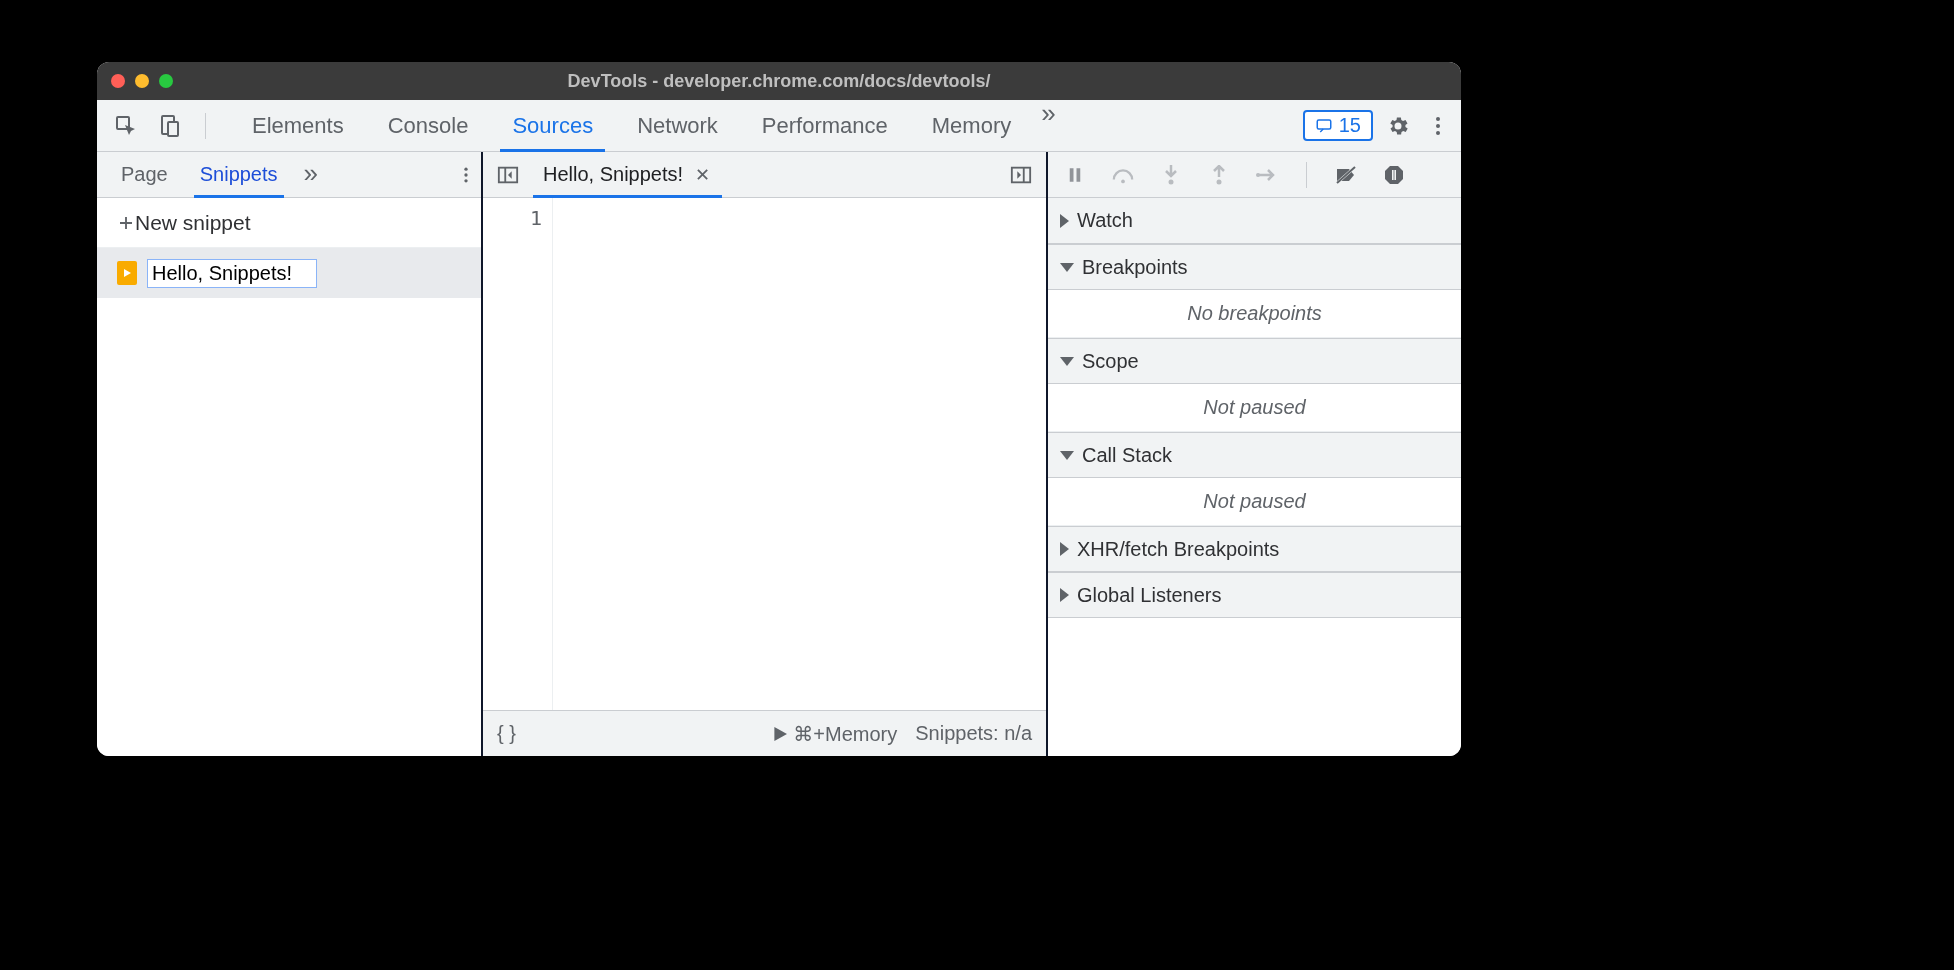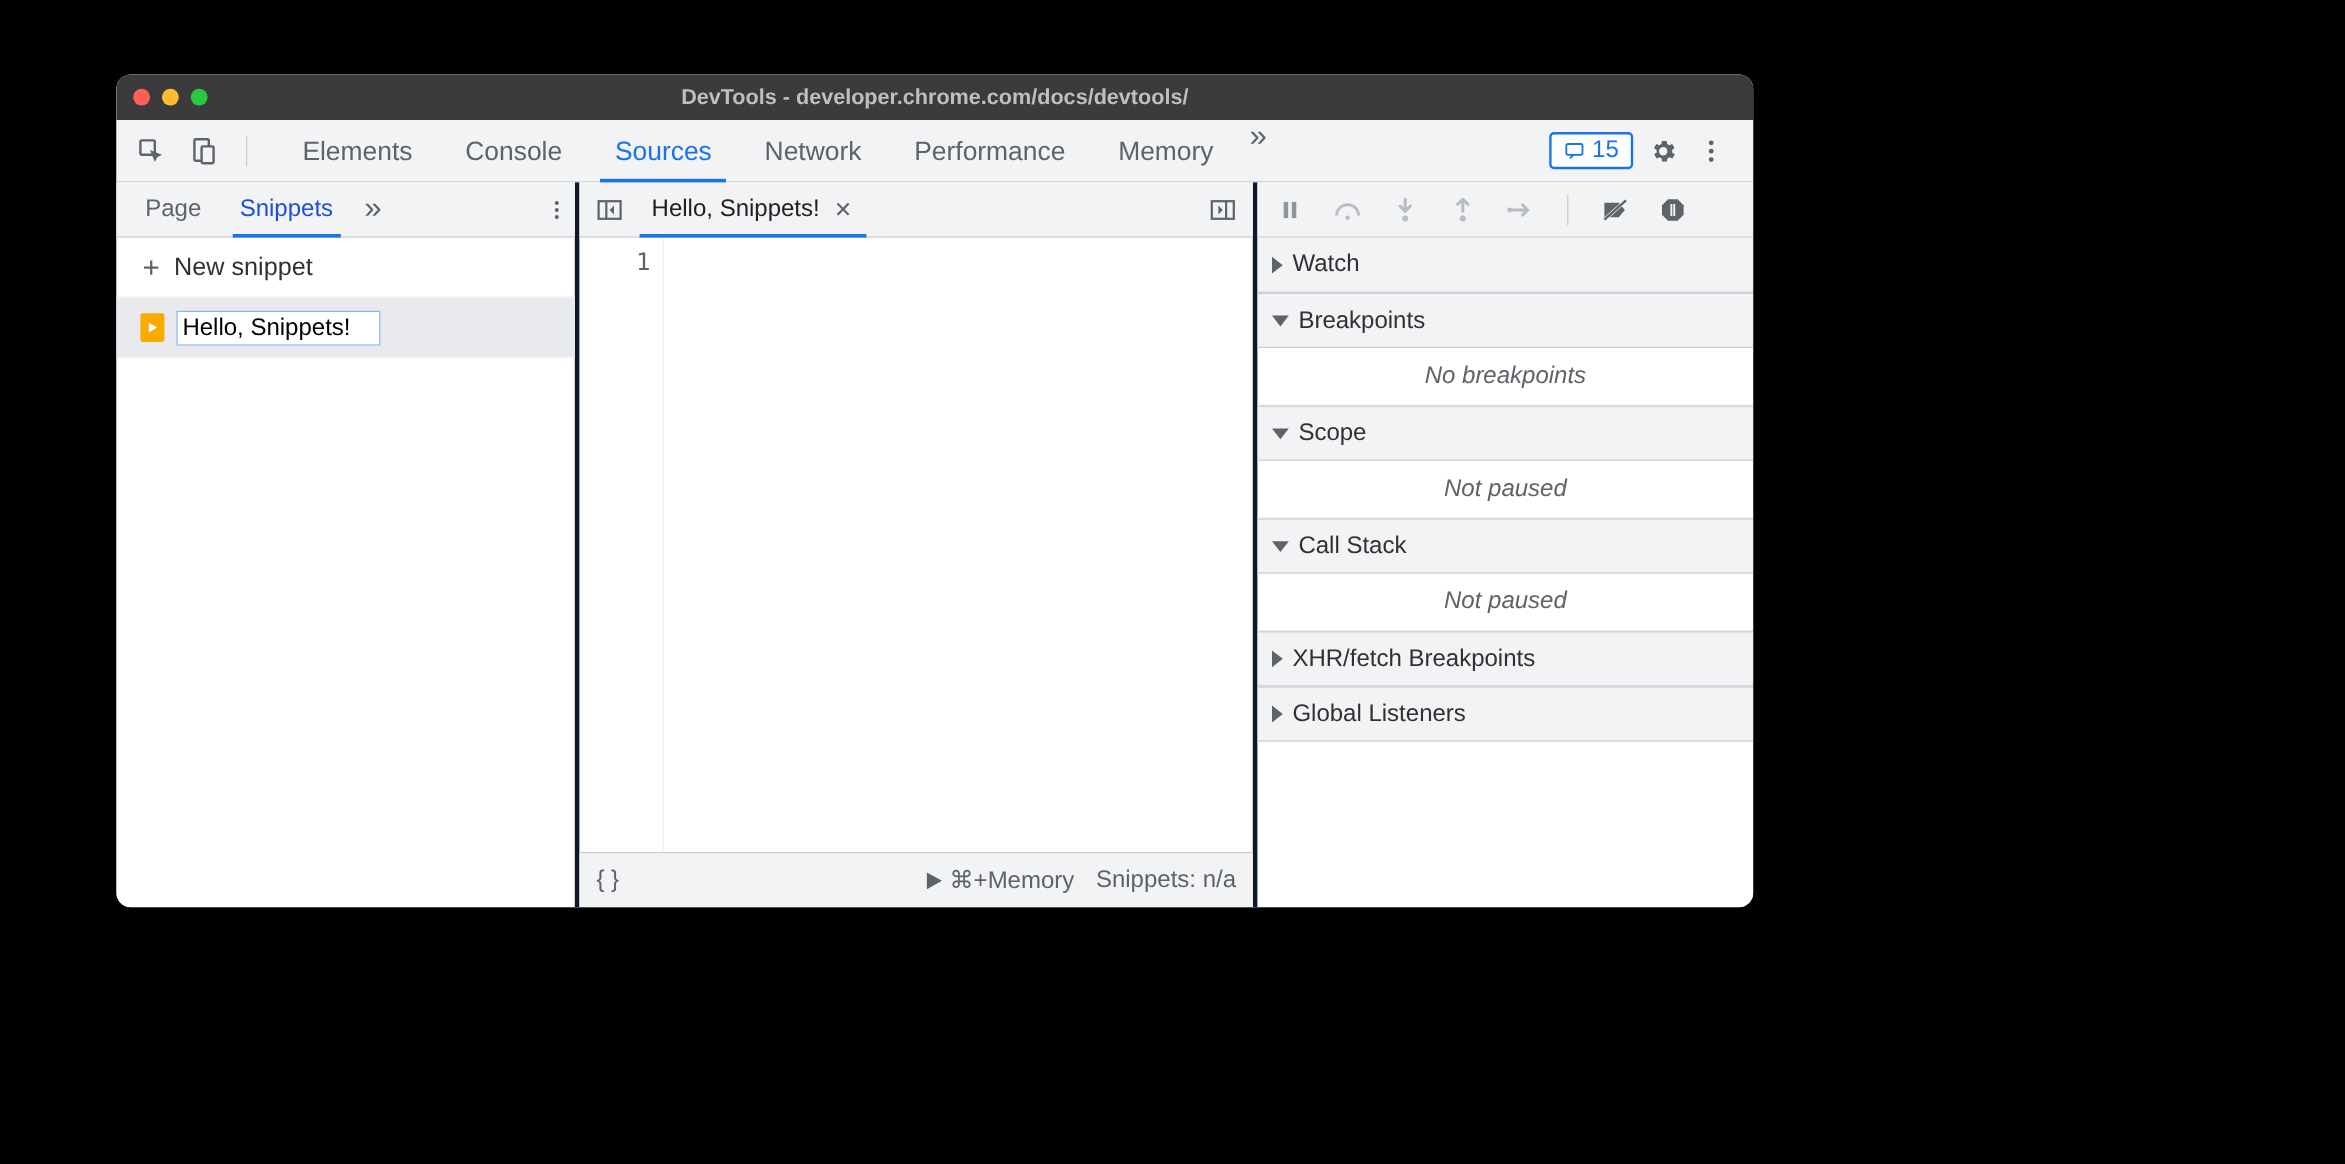--- a/index.html
+++ b/index.html
@@ -42,42 +42,42 @@
     flex: 0 0 auto;
   }
   .topbar-left { display: flex; align-items: center; gap: 14px; padding: 0 8px 0 14px; }
   .icon-btn { width: 30px; height: 30px; display: inline-flex; align-items: center; justify-content: center; cursor: pointer; color: #5f6368; }
   .vdiv { width: 1px; height: 26px; background: #cacdd1; margin: 0 6px; }
   .top-tabs { display: flex; align-items: stretch; margin-left: 10px; height: 100%; }
   .top-tab { display: flex; align-items: center; padding: 0 22px; font-size: 22px; color: #5f6368; cursor: pointer; position: relative; }
   .top-tab.active { color: #1a73e8; }
   .top-tab.active::after { content: ""; position: absolute; left: 10px; right: 10px; bottom: -1px; height: 3px; background: #1a73e8; }
   .topbar-spacer { flex: 1; }
-  .topbar-right { display: flex; align-items: center; gap: 10px; padding-right: 20px; }
+  .topbar-right { display: flex; align-items: center; gap: 10px; padding-right: 8px; }
   .more-tabs { font-size: 26px; color: #5f6368; cursor: pointer; padding: 0 8px 4px 8px; line-height: 1; }
   .badge {
     display: flex; align-items: center; gap: 6px;
     border: 2px solid #1a73e8; border-radius: 4px;
     padding: 2px 10px; color: #1a73e8; font-weight: 500; font-size: 20px;
     cursor: pointer; background: #fff;
   }
   
   .main { flex: 1 1 auto; display: flex; min-height: 0; }
-  .col { border-right: 4px solid #0f172a; display: flex; flex-direction: column; min-height: 0; }
+  .col { border-right: 2px solid #0f172a; display: flex; flex-direction: column; min-height: 0; }
   .col:last-child { border-right: none; }
   .col-left { width: 386px; background: #fff; }
   .col-mid { width: 565px; background: #fff; }
   .col-right { flex: 1; background: #fff; }
   
   .subtabs { height: 46px; background: #f1f3f4; border-bottom: 1px solid #cacdd1; display: flex; align-items: center; padding-left: 10px; gap: 4px; }
   .subtab { font-size: 20px; color: #5f6368; padding: 0 14px; height: 100%; display: flex; align-items: center; cursor: pointer; position: relative; }
   .subtab.active { color: #1d4ed8; }
   .subtab.active::after { content: ""; position: absolute; left: 8px; right: 8px; bottom: -1px; height: 3px; background: #1a73e8; }
   .subtabs .spacer { flex: 1; }
-  .new-snippet-row { display: flex; align-items: center; height: 50px; padding-left: 20px; gap: 10px; font-size: 21px; color: #303134; border-bottom: 1px solid #eceff1; cursor: pointer; }
+  .new-snippet-row { display: flex; align-items: center; height: 50px; padding-left: 20px; font-size: 21px; color: #303134; border-bottom: 1px solid #eceff1; cursor: pointer; }
   .snippet-item { display: flex; align-items: center; height: 50px; padding-left: 20px; gap: 10px; background: #e8eaed; cursor: pointer; }
   .snippet-icon { width: 20px; height: 24px; background: #f9ab00; border-radius: 2px; display: inline-flex; align-items: center; justify-content: center; }
   .snippet-icon svg { display:block; }
   .snippet-name-input { font-size: 20px; padding: 2px 4px; border: 1px solid #8ab4f8; background: #fff; outline: none; width: 170px; }
   
   .mid-head { height: 46px; background: #f1f3f4; border-bottom: 1px solid #cacdd1; display: flex; align-items: center; padding: 0 10px; gap: 10px; }
   .file-tab { display: flex; align-items: center; gap: 10px; font-size: 20px; color: #202124; height: 100%; padding: 0 10px; position: relative; cursor: pointer; }
   .file-tab::after { content:""; position:absolute; left:0; right:0; bottom:-1px; height:3px; background:#1a73e8; }
   .file-close { font-size: 18px; color: #5f6368; cursor: pointer; padding: 0 2px; }
   .mid-head .spacer { flex: 1; }

